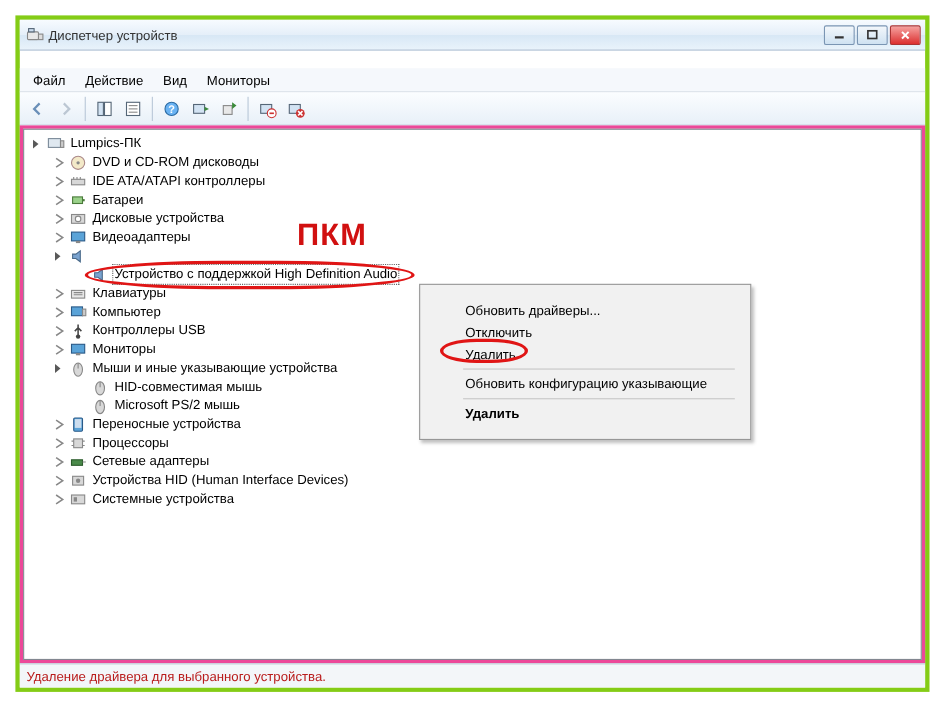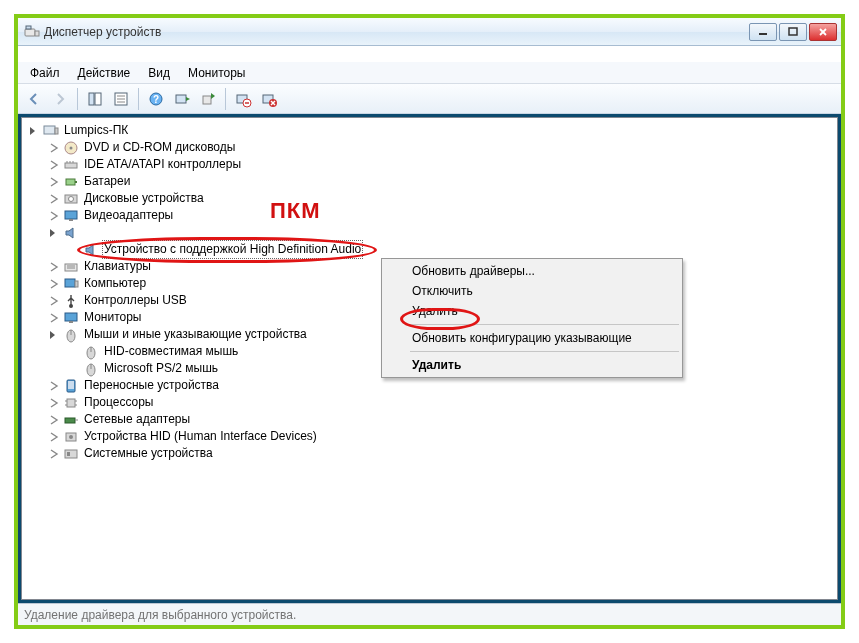--- a/index.html
+++ b/index.html
@@ -94,21 +94,21 @@
   .toolbar .sep {
     width: 1px; height: 22px;
     background: #b8c7d8;
     margin: 0 3px;
   }
 
   
   .content {
     flex: 1;
     padding: 3px;
-    background: #0c4a6e;
+    background: #ec4899;
   }
   .tree-pane {
     height: 100%;
     background: #fff;
     border: 1px solid #828790;
     overflow: hidden;
     position: relative;
     padding-top: 4px;
   }
   .tree {
@@ -142,51 +142,51 @@
 
   
   .statusbar {
     height: 22px;
     border-top: 1px solid #bcc7d3;
     background: #f3f6f9;
     display: flex;
     align-items: center;
     padding: 4px 6px;
     font-size: 12px;
-    color: #737373;
+    color: #b91c1c;
   }
 
   
   .context-menu {
     position: absolute;
     left: 381px; top: 258px;
     width: 302px;
     background: #f1f1f1;
     border: 1px solid #979797;
     box-shadow: 2px 3px 3px rgba(0,0,0,0.25);
     font-size: 12px;
-    padding: 2px;
+    padding: 13px;
   }
   .context-menu .ctx-item {
     padding: 3px 20px 3px 28px;
     cursor: default;
   }
   .context-menu .ctx-sep {
     height: 1px;
     background: #c6c6c6;
     margin: 3px 1px 3px 26px;
   }
   .context-menu .ctx-item.bold { font-weight: bold; }
 
   
   .anno-pkm {
     position: absolute;
     left: 270px; top: 198px;
     font-family: Arial, sans-serif;
-    font-size: 22px;
+    font-size: 28px;
     font-weight: 900;
     color: #d11010;
     letter-spacing: 1px;
   }
   .anno-oval {
     position: absolute;
     border: 3px solid #e01515;
     border-radius: 50% / 60%;
     pointer-events: none;
   }

